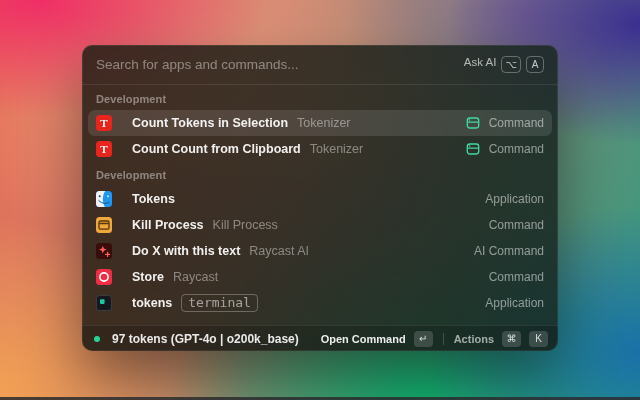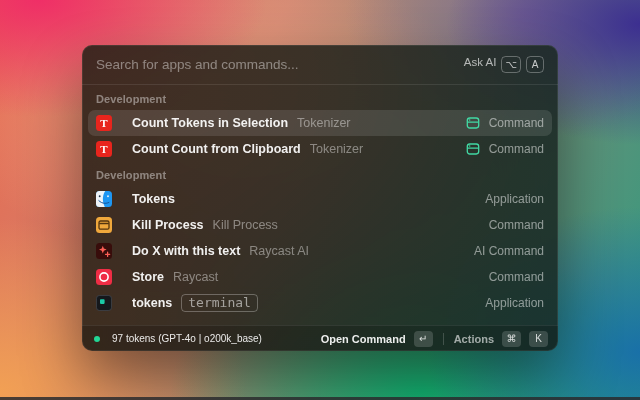--- a/index.html
+++ b/index.html
@@ -78,21 +78,21 @@
   .row .acc-icon svg { width: 14px; height: 14px; display: block; }
   .row .type-label { font-size: 12px; color: rgba(255,255,255,.5); white-space: nowrap; }
 
   
   .footer {
     flex: 0 0 26px; display: flex; align-items: center;
     padding: 0 10px; gap: 8px;
     background: rgba(0,0,0,.17); border-top: 1px solid rgba(255,255,255,.08);
   }
   .status-dot { width: 6px; height: 6px; border-radius: 50%; margin: 0 4px 0 2px; }
-  .status-text { font-size: 10px; font-weight: 400; color: rgba(255,255,255,.9); }
+  .status-text { font-size: 12px; font-weight: 700; color: rgba(255,255,255,.9); }
   .footer .spacer { flex: 1; }
   .action-label { font-size: 11px; font-weight: 600; color: rgba(255,255,255,.92); }
   .action-label.dim { color: rgba(255,255,255,.6); }
   .kbd-fill {
     display: inline-flex; align-items: center; justify-content: center;
     min-width: 19px; height: 16px; padding: 0 3px;
     background: rgba(255,255,255,.16); border-radius: 4px;
     font-size: 10px; color: rgba(255,255,255,.8);
   }
   .footer-divider { width: 1px; height: 12px; background: rgba(255,255,255,.18); margin: 0 2px; }

